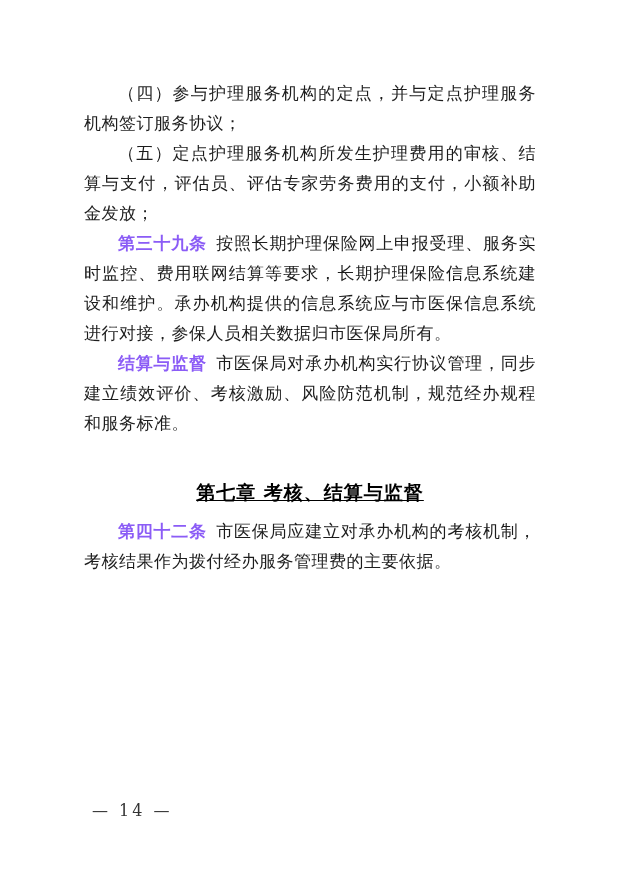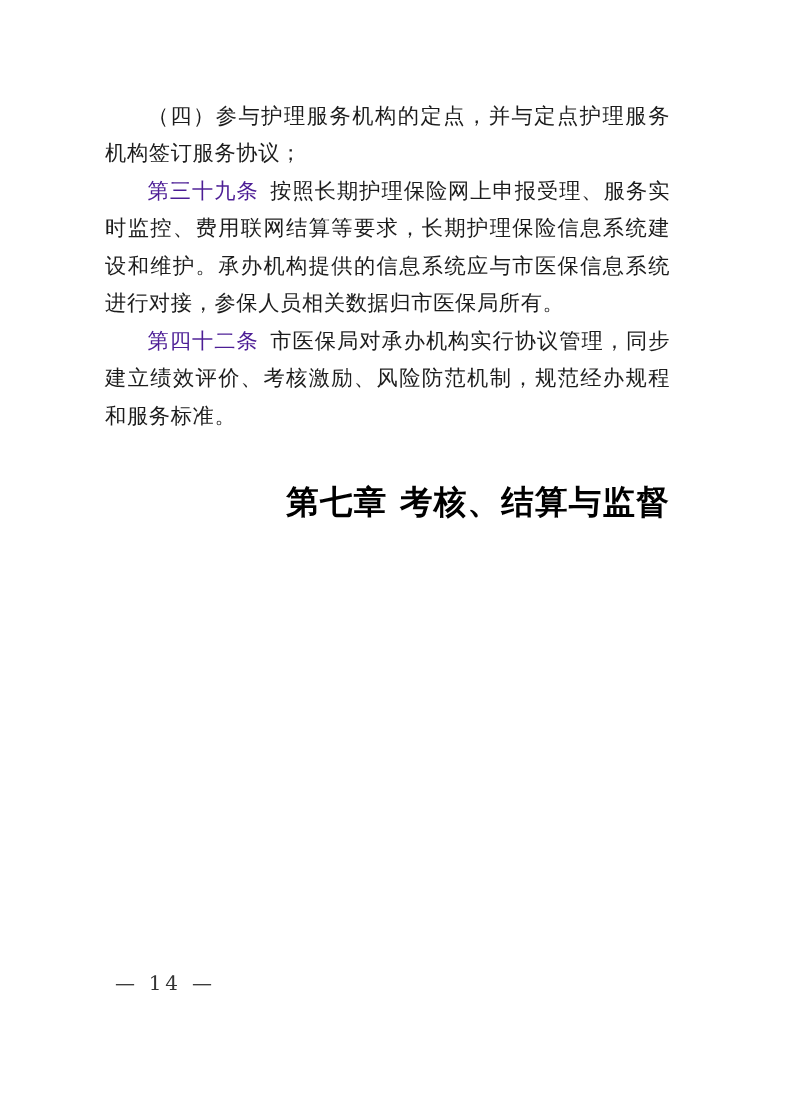--- a/index.html
+++ b/index.html
@@ -25,65 +25,70 @@
   .para {
     margin: 0;
     font-size: 17px;
     line-height: 30px;
     text-align: justify;
     text-justify: inter-character;
     text-indent: 2em;
     letter-spacing: 0.5px;
   }
   .article-num {
-    font-weight: normal;
-    color: #4c1d95;
+    font-weight: bold;
+    color: #8b5cf6;
     margin-right: 0.55em;
   }
   .chapter {
     margin: 40px 0 10px 0;
     font-family: "DejaVu Sans", "Liberation Sans", sans-serif;
     font-weight: bold;
-    font-size: 26px;
+    font-size: 19px;
     line-height: 28px;
-    text-align: right;
+    text-align: center;
     text-indent: 0;
     letter-spacing: 1px;
     color: #000000;
+    text-decoration: underline;
   }
   .page-number {
     position: absolute;
     left: 92px;
-    top: 776px;
+    top: 800px;
     font-size: 16px;
     line-height: 22px;
     letter-spacing: 3px;
     color: #333333;
   }
 </style>
 </head>
 <body>
 
 <div class="page">
   <div class="content">
 
     <p class="para">（四）参与护理服务机构的定点，并与定点护理服务机构签订服务协议；</p>
 
+    <p class="para">（五）定点护理服务机构所发生护理费用的审核、结算与支付，评估员、评估专家劳务费用的支付，小额补助金发放；</p>
 
 
 
 
     <p class="para">
       <span class="article-num">第三十九条</span><span>按照长期护理保险网上申报受理、服务实时监控、费用联网结算等要求，长期护理保险信息系统建设和维护。承办机构提供的信息系统应与市医保信息系统进行对接，参保人员相关数据归市医保局所有。</span>
     </p>
 
     <p class="para">
-      <span class="article-num">第四十二条</span><span>市医保局对承办机构实行协议管理，同步建立绩效评价、考核激励、风险防范机制，规范经办规程和服务标准。</span>
+      <span class="article-num">结算与监督</span><span>市医保局对承办机构实行协议管理，同步建立绩效评价、考核激励、风险防范机制，规范经办规程和服务标准。</span>
     </p>
 
     <h2 class="chapter">第七章 考核、结算与监督</h2>
 
 
+    <p class="para">
+      <span class="article-num">第四十二条</span><span>市医保局应建立对承办机构的考核机制，考核结果作为拨付经办服务管理费的主要依据。</span>
+    </p>
 
   </div>
 
   <div class="page-number">— 14 —</div>
 </div>
 
 </body></html>

